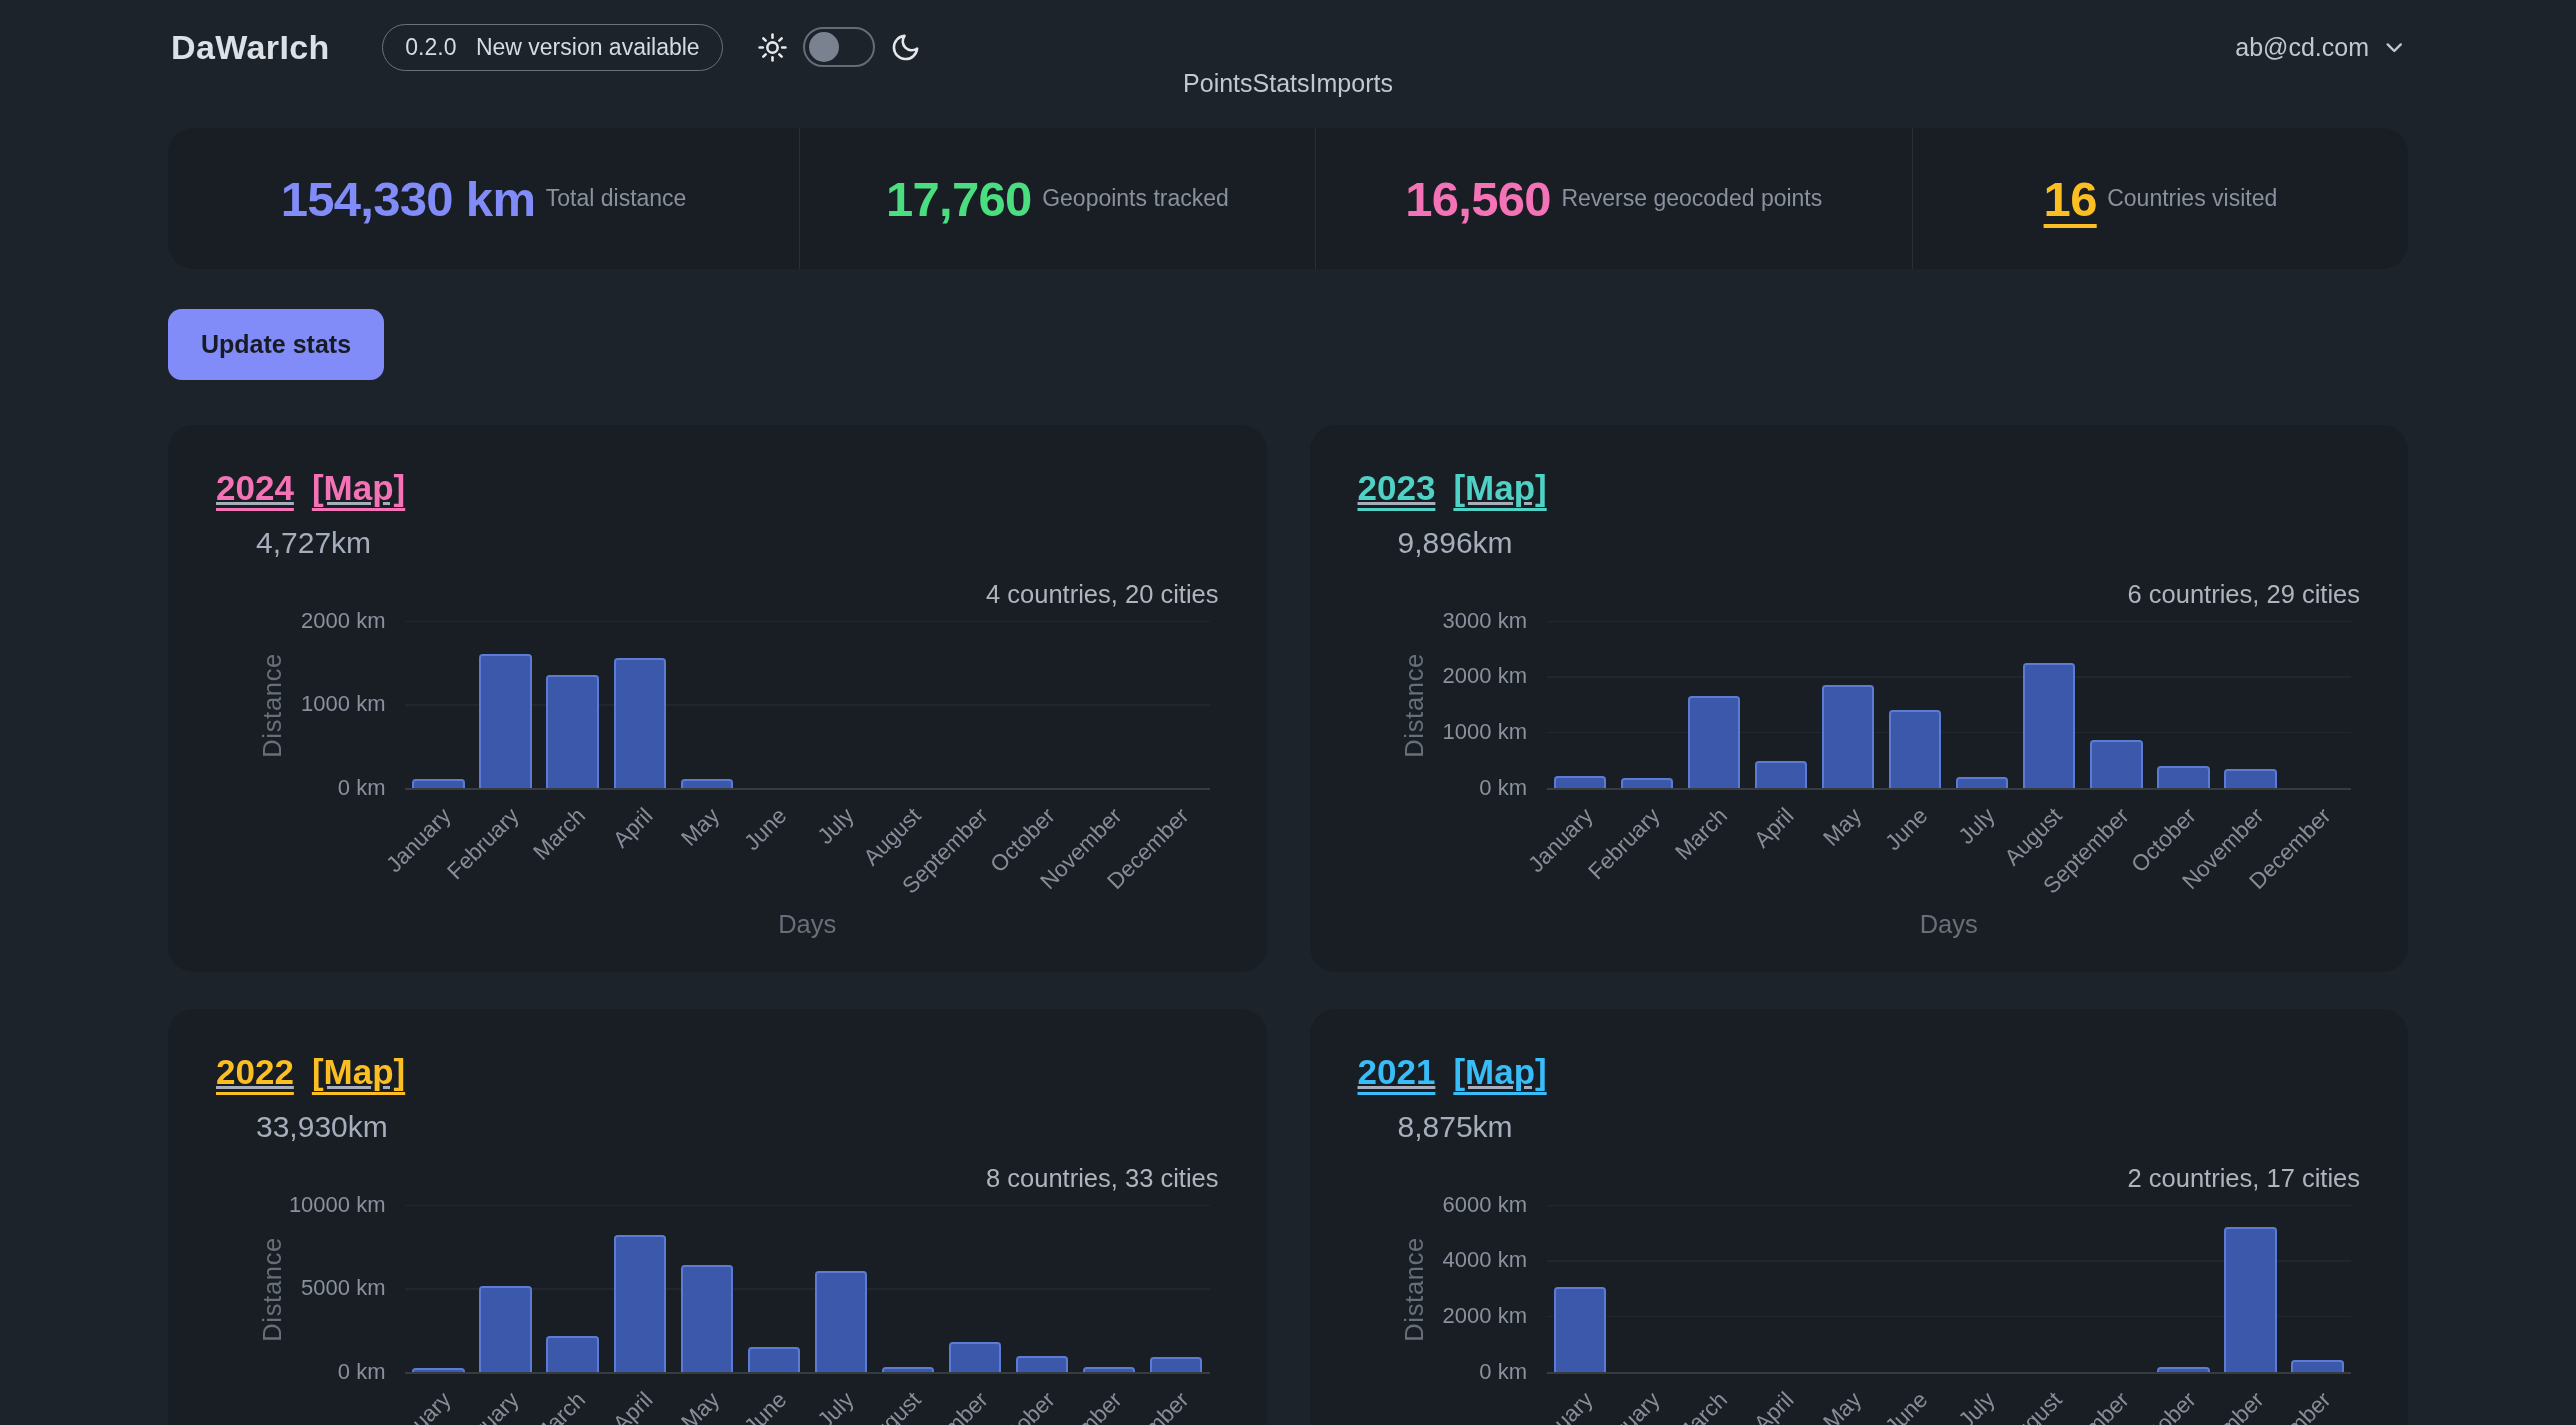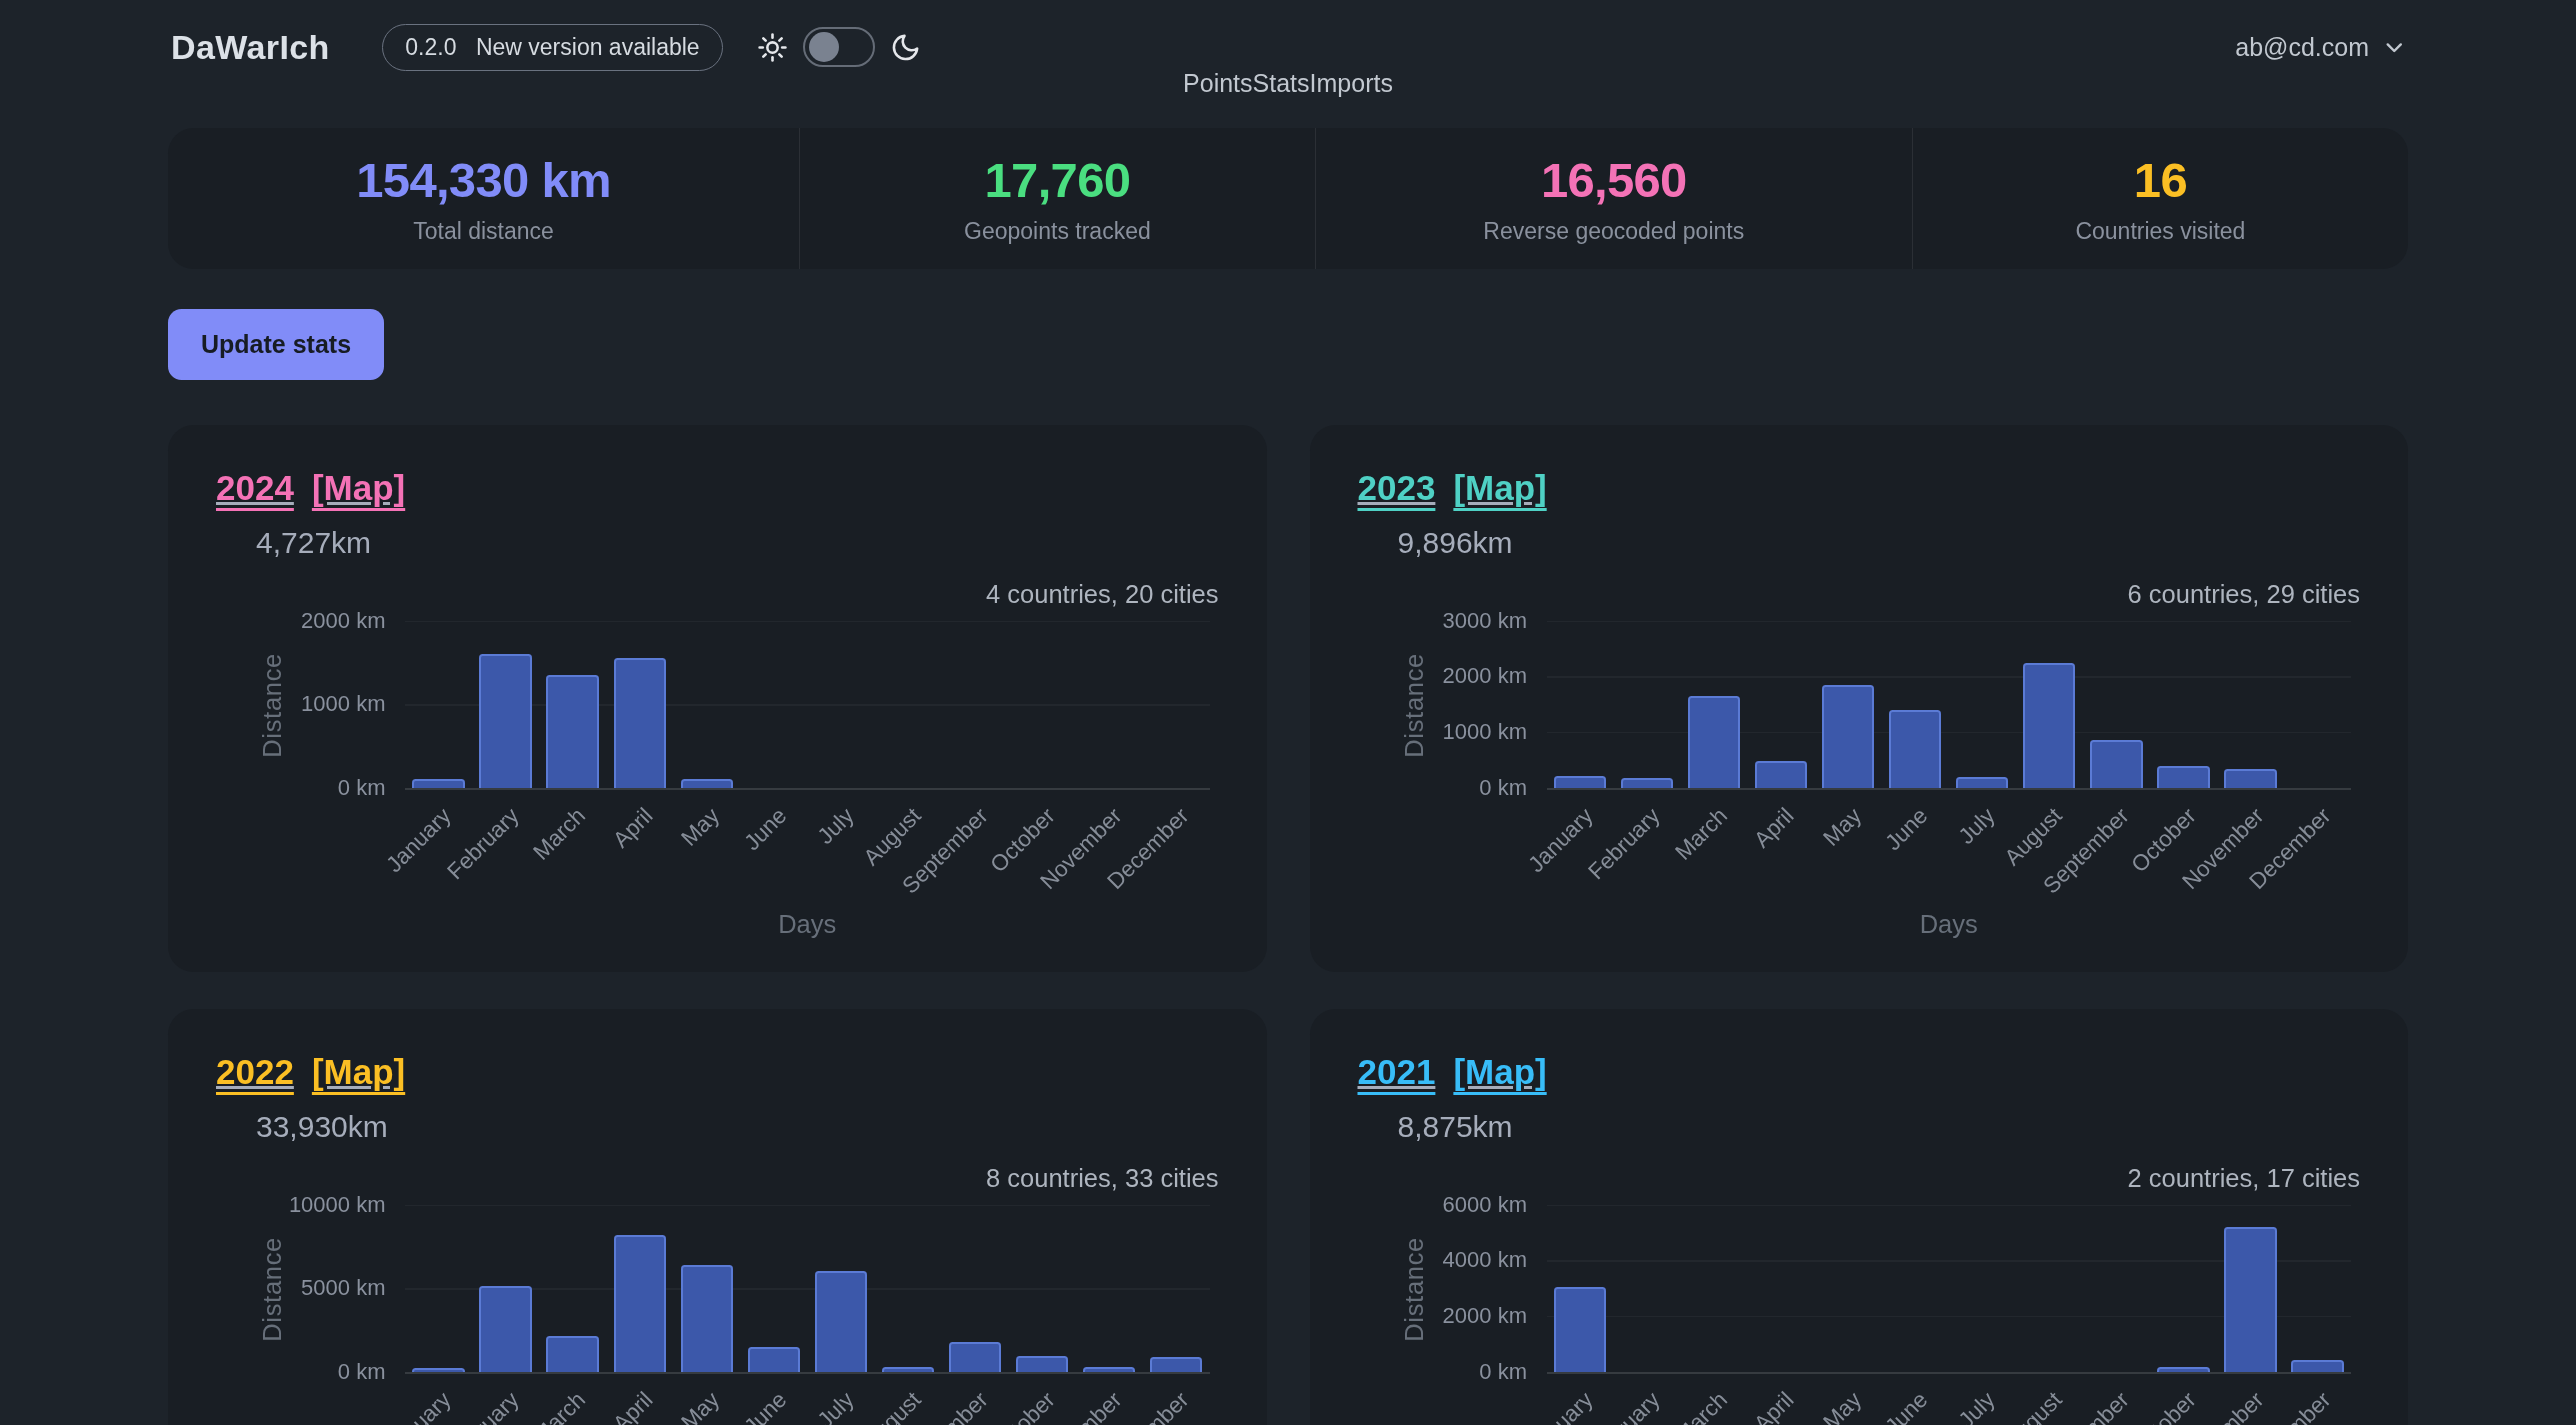--- a/index.html
+++ b/index.html
@@ -34,31 +34,31 @@
   .nav-link { font-size:25px; color:#c2c8d0; cursor:pointer; }
   .user-menu { margin-left:auto; display:flex; align-items:center; gap:13.5px; cursor:pointer; }
   .user-email { font-size:25px; color:#c2c8d0; }
 
   
   .stats-panel {
     margin:34px 168px 0; height:141px; background:#191e24; border-radius:25.5px;
     display:flex; align-items:stretch; overflow:hidden;
   }
   .stat {
-    display:flex; flex-direction:column; justify-content:center; align-items:center;
+    display:flex; flex-direction:row; justify-content:center; align-items:center;
     gap:10.5px; padding:0 30px;
   }
   .stat + .stat { border-left:1.5px solid rgba(255,255,255,0.08); }
   .stat:nth-child(1){ flex:1.47 1 0; }
   .stat:nth-child(2){ flex:1.17 1 0; }
   .stat:nth-child(3){ flex:1.38 1 0; }
   .stat:nth-child(4){ flex:1.12 1 0; }
   .stat:nth-child(5){ flex:1.00 1 0; }
   .stat-value { font-size:49px; font-weight:800; letter-spacing:-0.7px; white-space:nowrap; }
-  .stat-value.is-link { text-decoration-thickness:3.7px; text-underline-offset:7.5px; cursor:pointer; }
+  .stat-value.is-link { text-decoration:underline; text-decoration-thickness:3.7px; text-underline-offset:7.5px; cursor:pointer; }
   .stat-label { font-size:23px; color:#8a919e; }
 
   
   .update-btn {
     margin:40px 0 0 168px; display:inline-block; border:none; cursor:pointer;
     background:#818cf8; color:#171c24; font-weight:bold; font-size:25px;
     font-family:"Liberation Sans", sans-serif;
     padding:21px 33px; border-radius:13.5px;
   }
 

